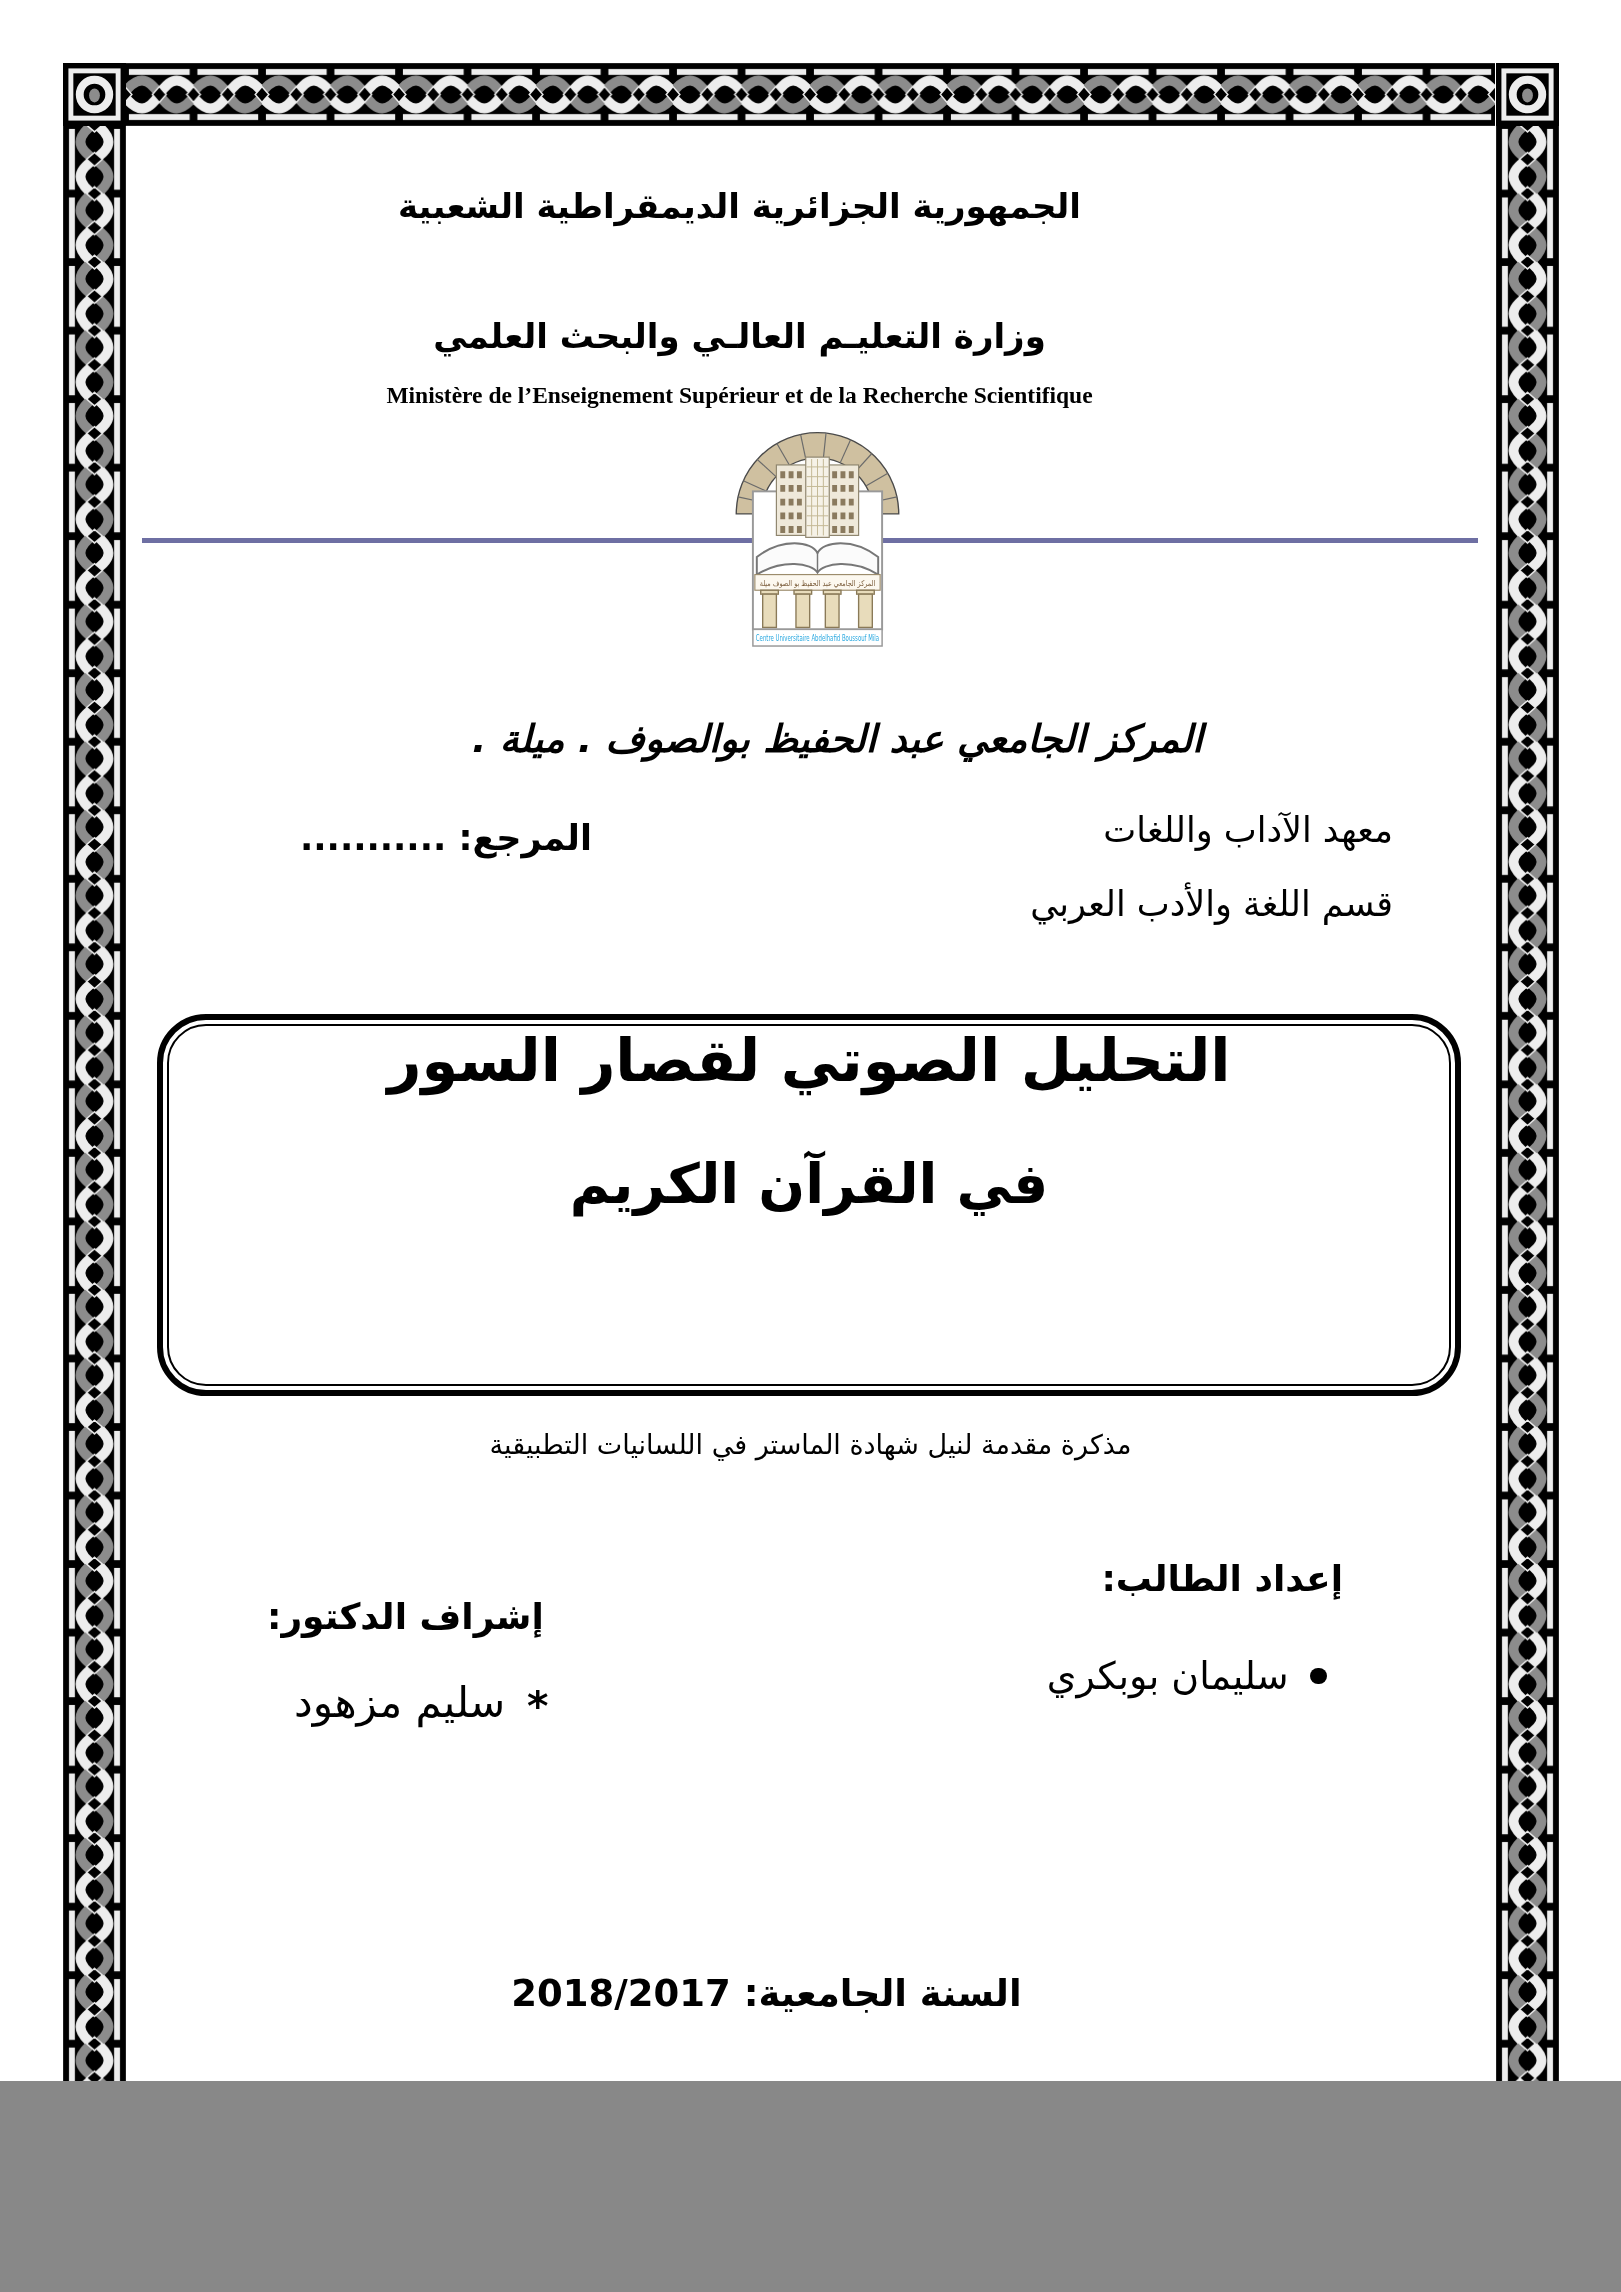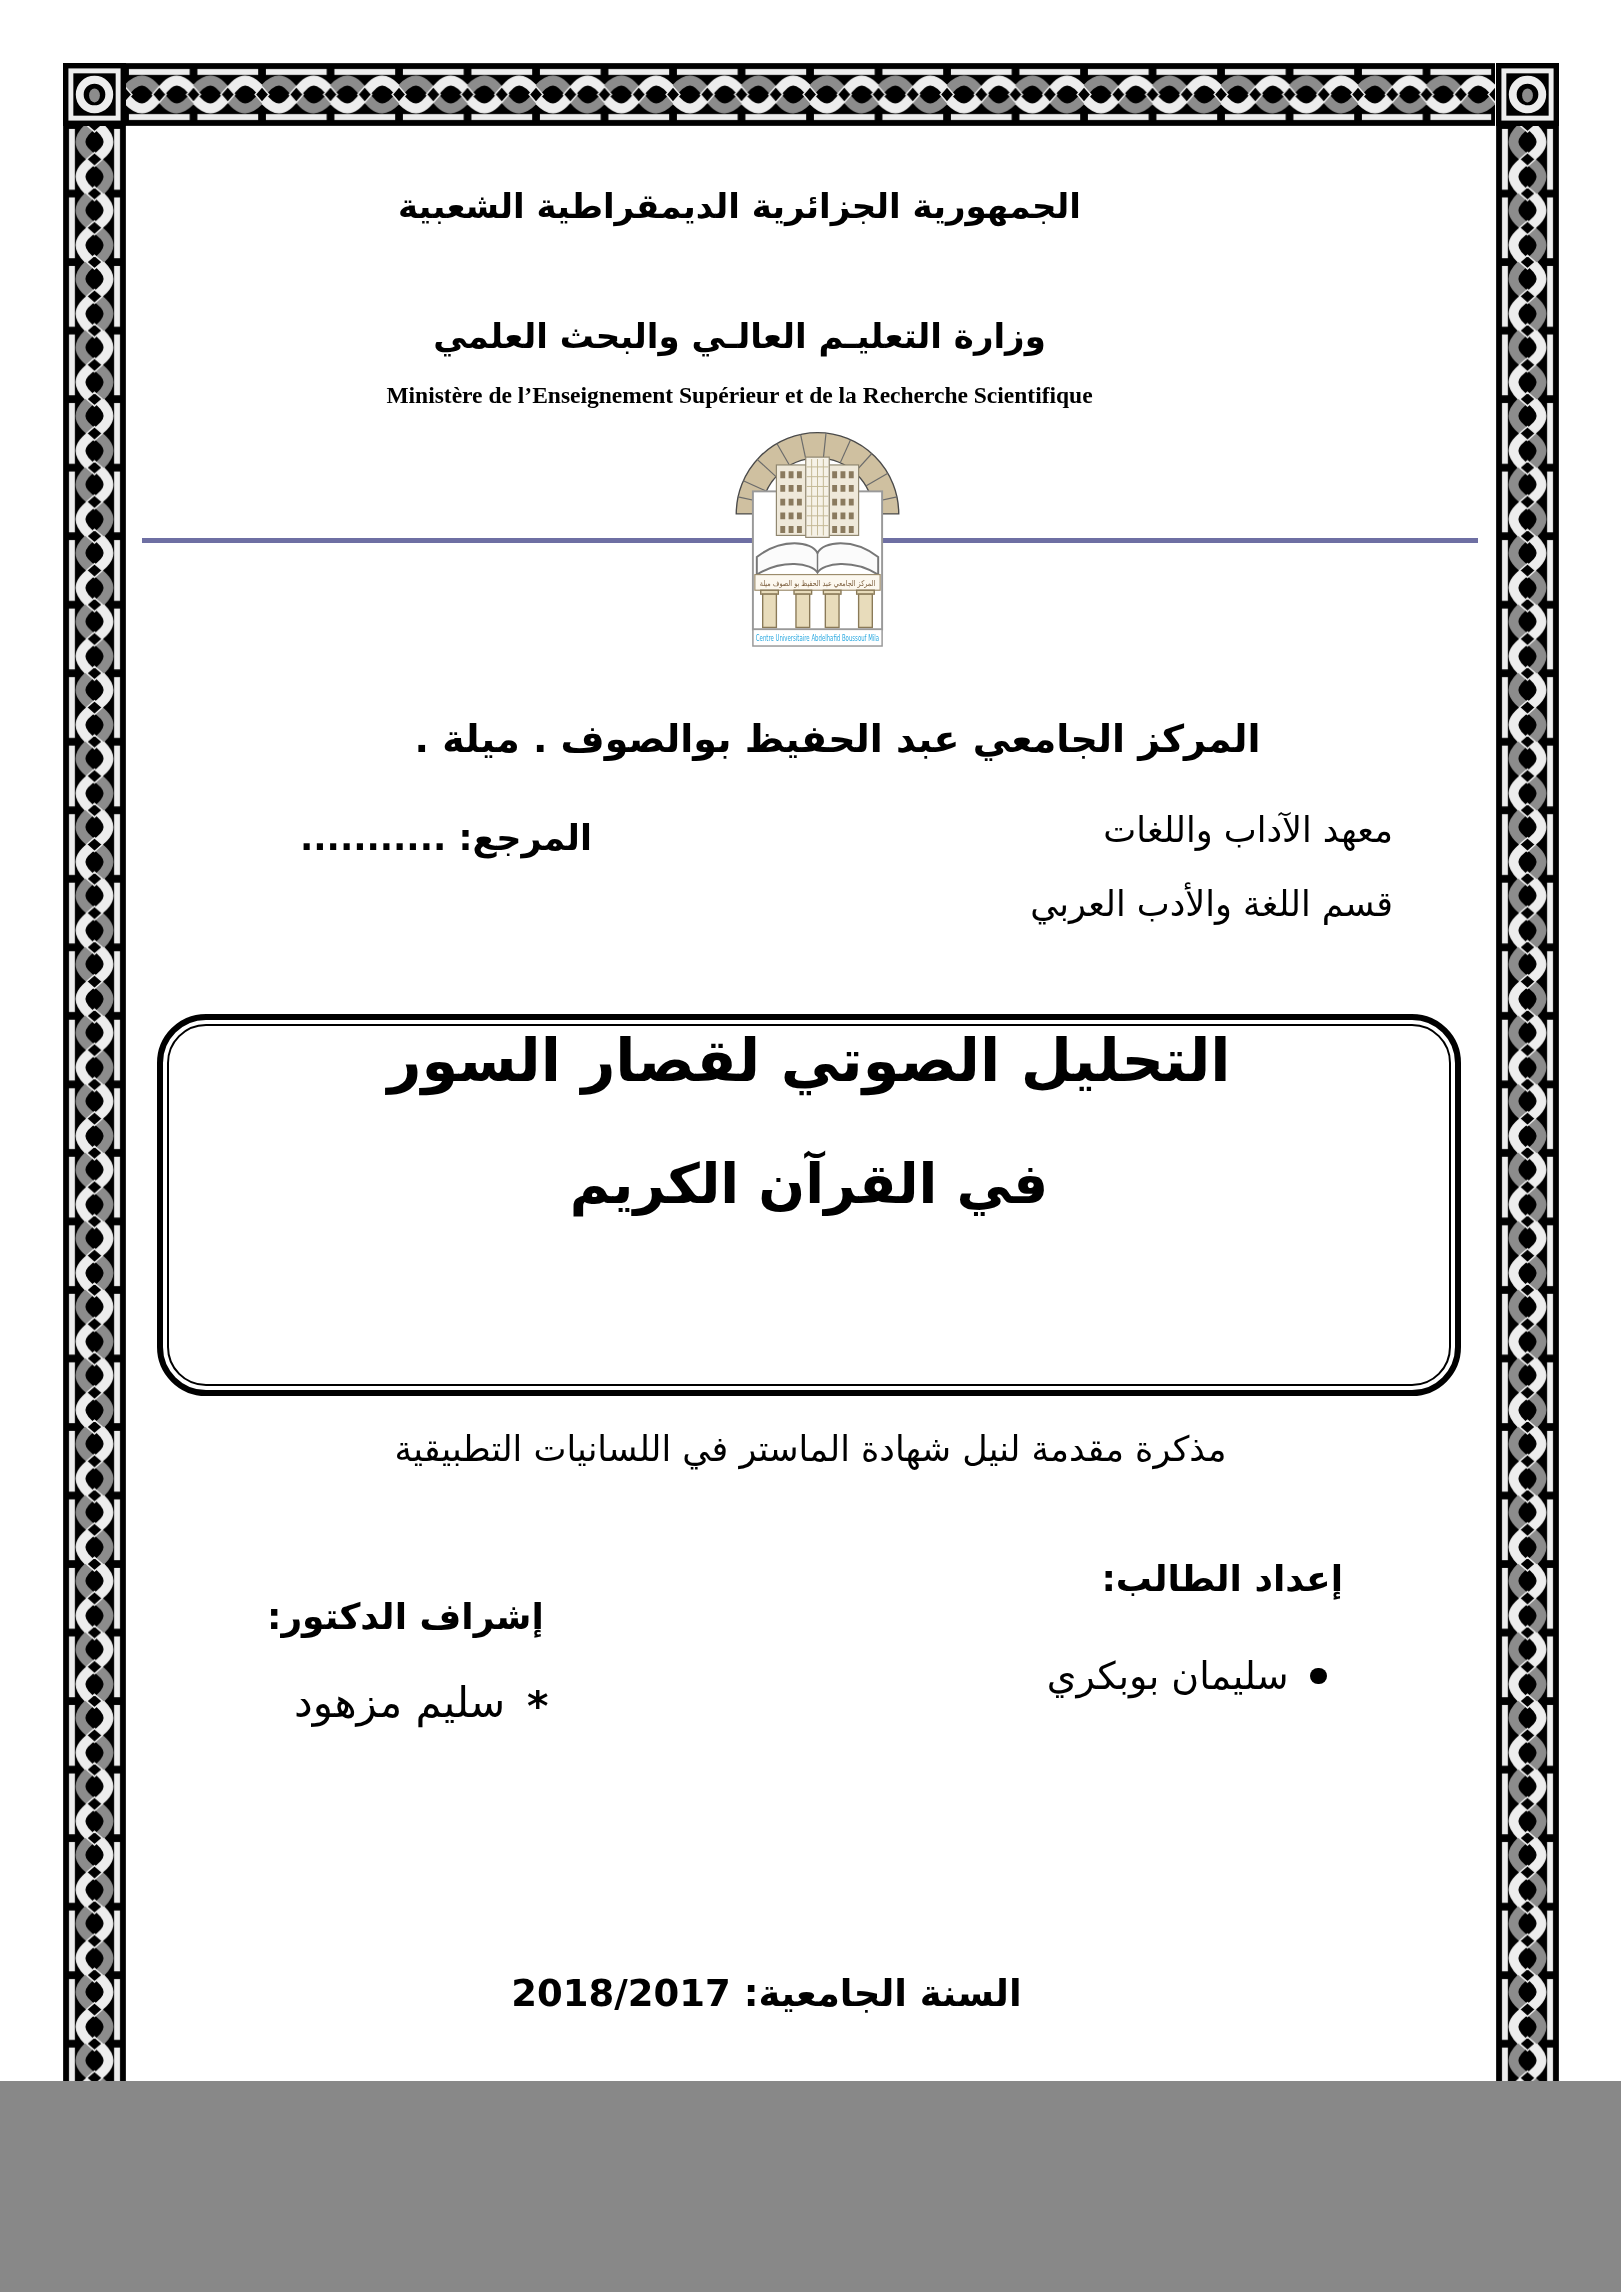--- a/index.html
+++ b/index.html
@@ -10,38 +10,38 @@
     font-family:"DejaVu Sans",sans-serif;
     overflow:hidden;
     margin:0 auto;
   }
   .abs{position:absolute;}
   
   .bf{position:absolute;display:block;}
   
   .ar-h1{font-size:34px;font-weight:bold;color:#000;text-align:center;direction:rtl;}
   .fr-h{font-family:"Liberation Serif",serif;font-size:24.5px;font-weight:bold;color:#000;text-align:center;}
-  .center-line{font-size:38px;font-weight:bold;color:#000;text-align:center;direction:rtl;}
+  .center-line{font-size:38px;font-weight:bold;color:#000;text-align:center;direction:rtl;font-style:italic;}
   .inst{font-size:35px;color:#000;direction:rtl;white-space:nowrap;}
   .ref{font-size:35px;font-weight:bold;color:#000;direction:rtl;white-space:nowrap;margin-top:8px;}
   .divider{position:absolute;left:142px;top:538px;width:1336px;height:4.9px;background:#6e6fa3;z-index:1;}
   .logo-svg{position:absolute;left:733px;top:416px;z-index:2;}
   
   .title-box{
     position:absolute;left:157px;top:1014px;width:1304px;height:382px;
     border:6.9px solid #000;border-radius:49px;box-sizing:border-box;z-index:2;
   }
   .title-box-inner{
     position:absolute;inset:3.9px;border:2.9px solid #000;border-radius:39px;
     display:flex;flex-direction:column;align-items:center;justify-content:flex-start;
     gap:57px;direction:rtl;
   }
   .title-l1{font-size:59px;font-weight:bold;color:#000;}
   .title-l2{font-size:55px;font-weight:bold;color:#000;}
-  .subtitle{font-size:35px;color:#000;text-align:center;direction:rtl;}
+  .subtitle{font-size:27px;color:#000;text-align:center;direction:rtl;}
   .label-b{font-size:36px;font-weight:bold;color:#000;direction:rtl;white-space:nowrap;}
   .person-row{display:flex;direction:rtl;align-items:flex-start;gap:21.6px;}
   .bullet-dot{width:16.7px;height:16.7px;border-radius:50%;background:#000;margin-top:13.7px;flex:0 0 auto;}
   .person-name{font-size:38px;color:#000;white-space:nowrap;}
   .sup-marker{font-size:41px;font-weight:bold;color:#000;line-height:1;margin-top:7.8px;}
   .year-line{font-size:37px;font-weight:bold;color:#000;text-align:center;direction:rtl;padding-left:40px;}
 </style>
 </head>
 <body>
 

